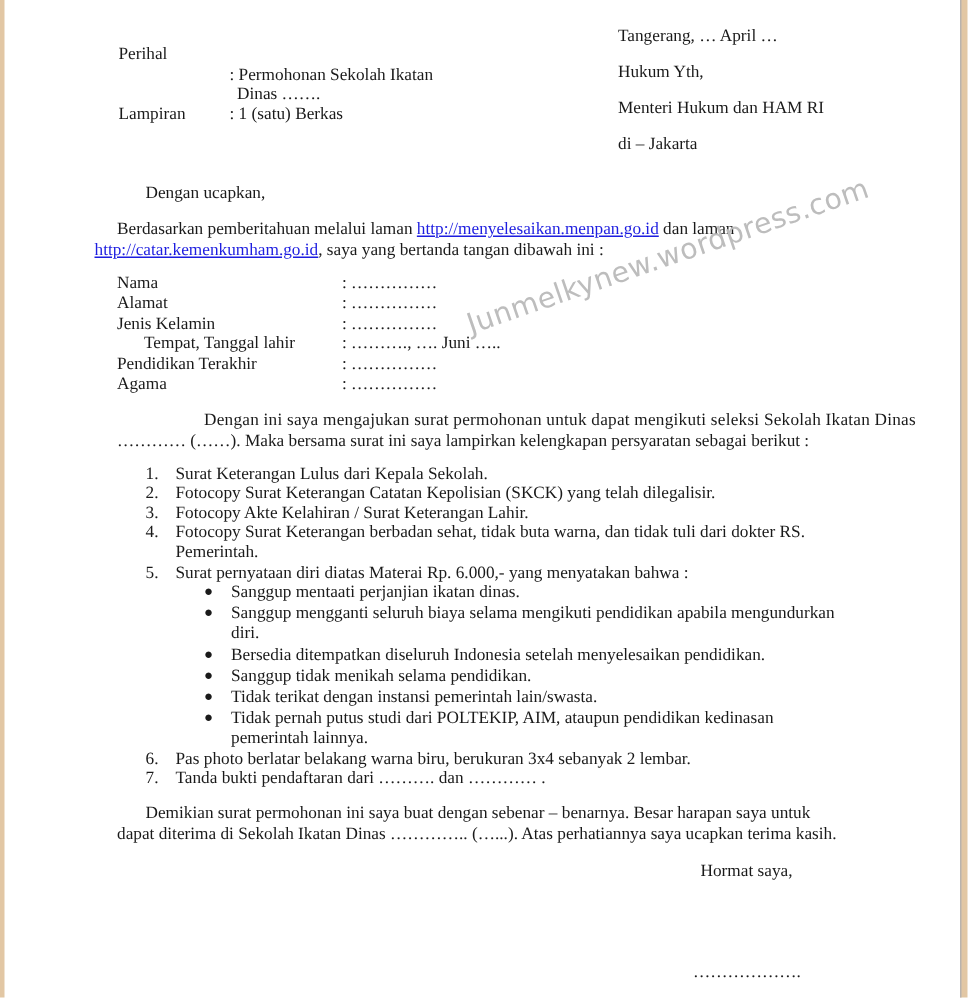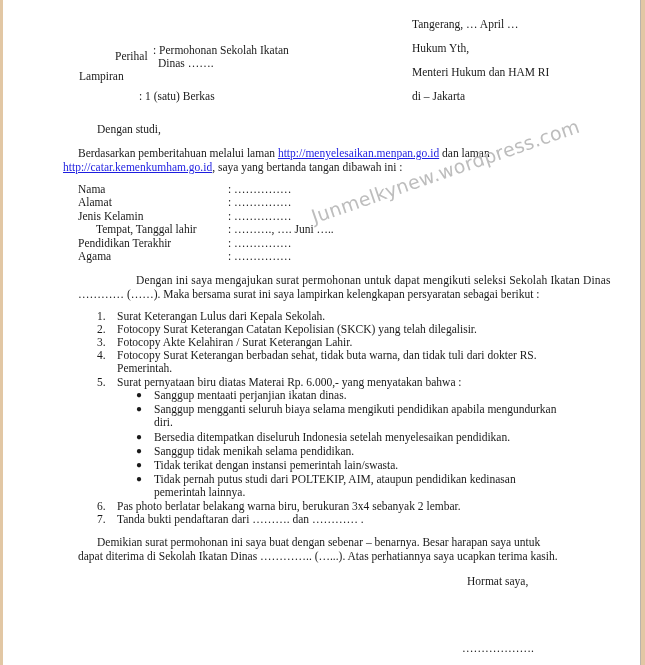--- a/index.html
+++ b/index.html
@@ -25,27 +25,27 @@
 <body>
 
 <div class="edge-left"></div>
 <div class="edge-right"></div>
 
 <div class="abs" style="left:412px; top:17px;">Tangerang, … April …</div>
 <div class="abs" style="left:412px; top:41px;">Hukum Yth,</div>
 <div class="abs" style="left:412px; top:65px;">Menteri Hukum dan HAM  RI</div>
 <div class="abs" style="left:412px; top:89px;">di – Jakarta</div>
 
-<div class="abs" style="left:79px; top:49px;margin-left:36px;">Perihal</div>
+<div class="abs" style="left:79px; top:29px;">Perihal</div>
 <div class="abs" style="left:153px; top:43px;">: Permohonan Sekolah Ikatan</div>
 <div class="abs" style="left:158px; top:56px;">Dinas …….</div>
 <div class="abs" style="left:79px; top:69px;">Lampiran</div>
-<div class="abs" style="left:139px; top:69px;margin-top:20px;">: 1 (satu) Berkas</div>
+<div class="abs" style="left:153px; top:69px;">: 1 (satu) Berkas</div>
 
-<div class="abs" style="left:97px; top:122px;">Dengan studi,</div>
+<div class="abs" style="left:97px; top:122px;">Dengan ucapkan,</div>
 
 <div class="abs" style="left:78px; top:146px;">
   <span>Berdasarkan pemberitahuan melalui laman </span><a class="link">http://menyelesaikan.menpan.go.id</a><span> dan laman</span>
 </div>
 <div class="abs" style="left:63px; top:160px;">
   <a class="link">http://catar.kemenkumham.go.id</a><span>, saya yang bertanda tangan  dibawah ini :</span>
 </div>
 
 <div>
   <div class="abs" style="left:78px; top:182px;">Nama</div>
@@ -71,21 +71,21 @@
   <div class="abs" style="left:97px; top:309px;">1.</div>
   <div class="abs" style="left:117px; top:309px;">Surat Keterangan  Lulus dari Kepala  Sekolah.</div>
   <div class="abs" style="left:97px; top:322px;">2.</div>
   <div class="abs" style="left:117px; top:322px;">Fotocopy Surat Keterangan  Catatan  Kepolisian (SKCK)  yang telah dilegalisir.</div>
   <div class="abs" style="left:97px; top:335px;">3.</div>
   <div class="abs" style="left:117px; top:335px;text-align:center;">Fotocopy Akte Kelahiran / Surat Keterangan  Lahir.</div>
   <div class="abs" style="left:97px; top:348px;">4.</div>
   <div class="abs" style="left:117px; top:348px;">Fotocopy Surat Keterangan  berbadan sehat, tidak buta warna, dan tidak tuli dari dokter RS.</div>
   <div class="abs" style="left:117px; top:361px;">Pemerintah.</div>
   <div class="abs" style="left:97px; top:375px;">5.</div>
-  <div class="abs" style="left:117px; top:375px;">Surat pernyataan biru diatas Materai  Rp. 6.000,- yang menyatakan bahwa :</div>
+  <div class="abs" style="left:117px; top:375px;">Surat pernyataan diri diatas Materai  Rp. 6.000,- yang menyatakan bahwa :</div>
 
   <div>
     <div class="abs bullet" style="left:136px; top:388px;">●</div>
     <div class="abs" style="left:154px; top:388px;">Sanggup  mentaati perjanjian ikatan dinas.</div>
     <div class="abs bullet" style="left:136px; top:402px;">●</div>
     <div class="abs" style="left:154px; top:402px;">Sanggup  mengganti  seluruh biaya selama mengikuti pendidikan apabila mengundurkan</div>
     <div class="abs" style="left:154px; top:415px;">diri.</div>
     <div class="abs bullet" style="left:136px; top:430px;">●</div>
     <div class="abs" style="left:154px; top:430px;text-align:center;">Bersedia ditempatkan diseluruh Indonesia setelah menyelesaikan pendidikan.</div>
     <div class="abs bullet" style="left:136px; top:444px;">●</div>

